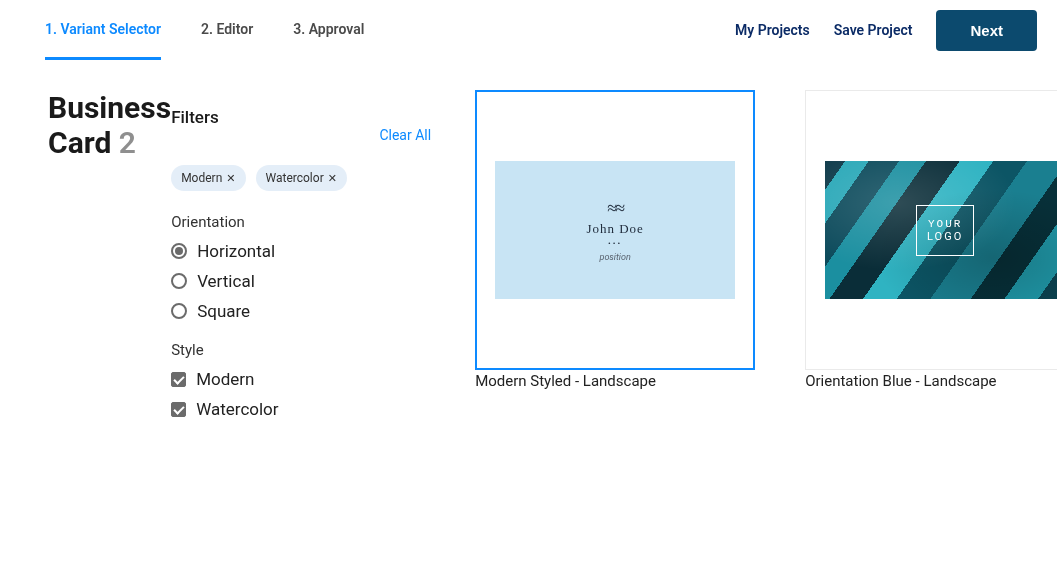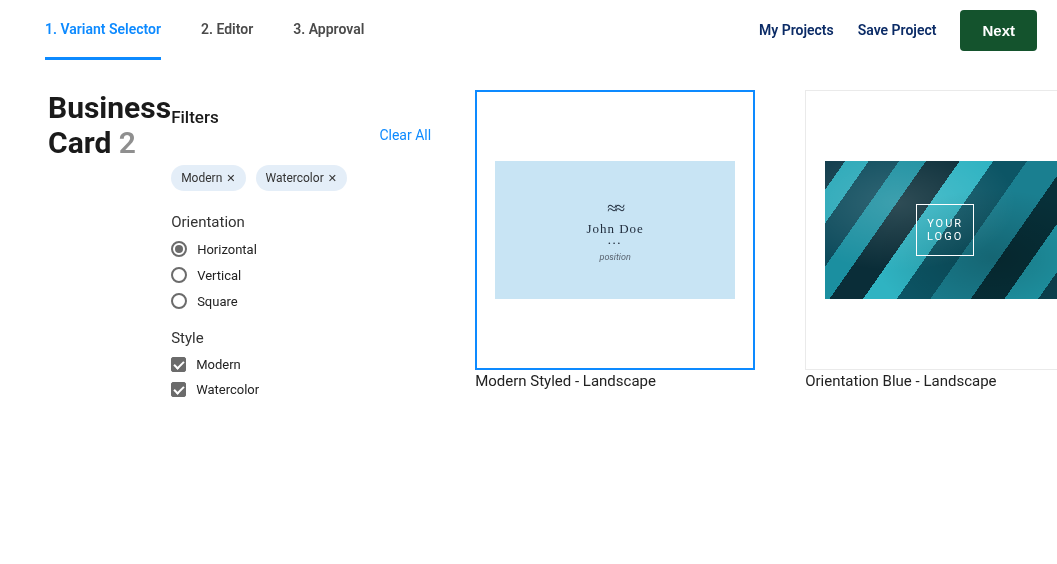--- a/index.html
+++ b/index.html
@@ -45,27 +45,27 @@
     align-items: center;
     gap: 24px;
   }
   .top-link {
     font-size: 14px;
     font-weight: 600;
     color: #0b2b66;
     cursor: pointer;
   }
   .next-btn {
-    background: #14532d;
+    background: #0c4a6e;
     color: #fff;
     font-size: 15px;
     font-weight: 600;
     border: none;
     border-radius: 4px;
-    padding: 12px 22px;
+    padding: 12px 34px;
     cursor: pointer;
   }
   .content {
     padding: 30px 48px 0 48px;
     display: flex;
   }
   .page-title {
     font-size: 30px;
     font-weight: 700;
     color: #1a1a1a;
@@ -98,21 +98,21 @@
     display: inline-flex;
     align-items: center;
     gap: 4px;
     cursor: default;
   }
   .chip .x { cursor: pointer; font-size: 11px; }
   .filter-group { margin-bottom: 20px; }
   .filter-group-title { font-size: 15px; color: #333; margin-bottom: 10px; }
   .option-row {
     display: flex; align-items: center; gap: 10px;
-    font-size: 13px; color: #222; margin-bottom: 10px;
+    font-size: 17px; color: #222; margin-bottom: 10px;
     cursor: pointer;
   }
   .radio {
     width: 16px; height: 16px; border-radius: 50%;
     border: 2px solid #6b6b6b; position: relative; flex-shrink: 0;
     background: #fff;
   }
   .radio.checked::after {
     content: ""; position: absolute; top: 2px; left: 2px;
     width: 8px; height: 8px; border-radius: 50%; background: #6b6b6b;
@@ -185,21 +185,21 @@
     content: ""; position: absolute; inset: 0;
     background: radial-gradient(ellipse at 30% 30%, rgba(255,255,255,0.15), transparent 50%),
                 radial-gradient(ellipse at 70% 70%, rgba(0,0,0,0.2), transparent 50%);
   }
   .logo-box {
     border: 1.5px solid #fff;
     padding: 12px 10px;
     position: relative; z-index: 1;
     text-align: center;
   }
-  .logo-box .l1 { font-size: 11px; color: #fff; letter-spacing: 2px; }
+  .logo-box .l1 { font-size: 11px; color: #fff; letter-spacing: 2px; font-family: Liberation Mono, monospace; }
   .logo-box .l2 { font-size: 11px; color: #fff; letter-spacing: 2px; }
 </style>
 </head>
 <body>
 
 <div class="topbar">
   <div class="steps">
     <div class="step active">1. Variant Selector</div>
     <div class="step">2. Editor</div>
     <div class="step">3. Approval</div>

